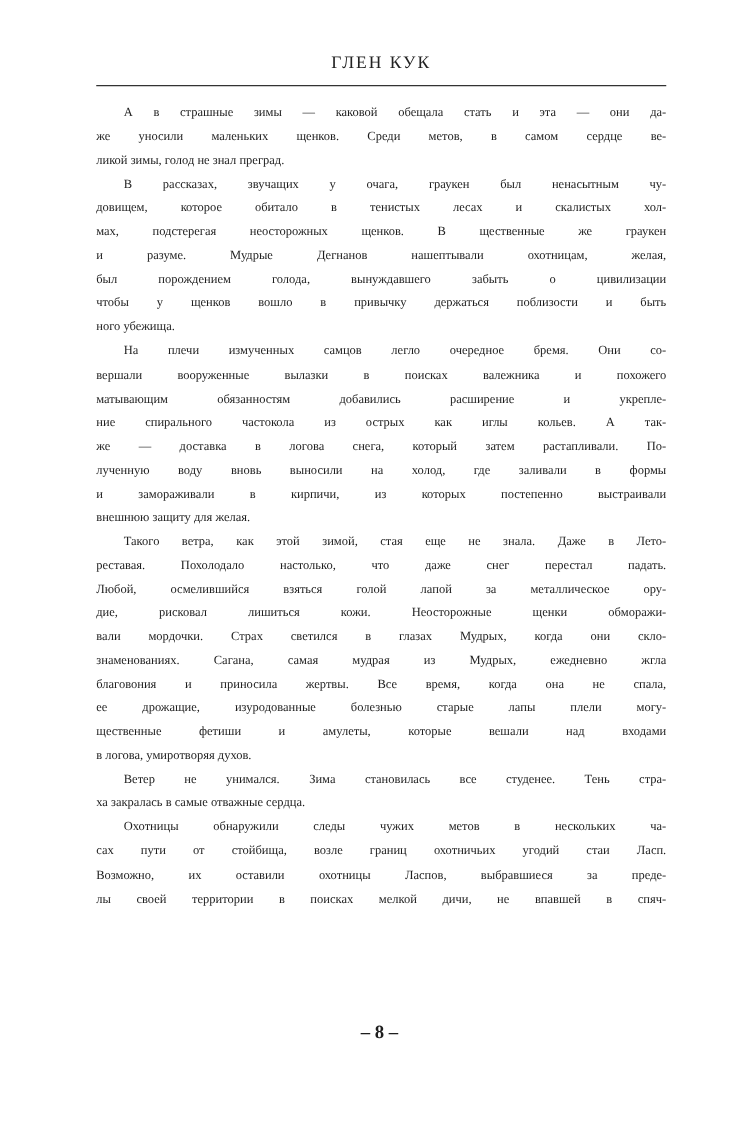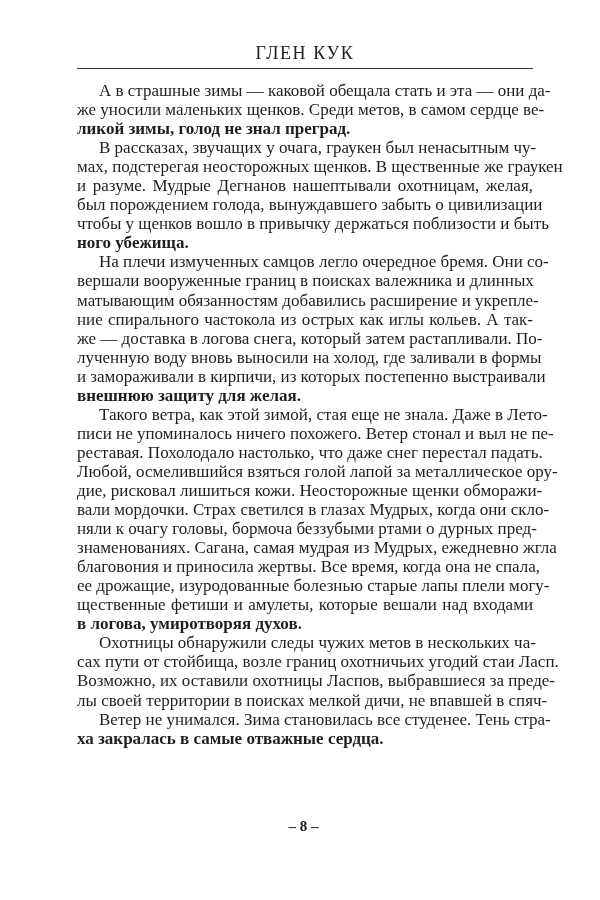--- a/index.html
+++ b/index.html
@@ -1,81 +1,80 @@
 <!DOCTYPE html>
 <html><head>
 <meta charset="utf-8">
 <style>
   html, body { margin: 0; padding: 0; background: #ffffff; }
   body { width: 600px; height: 900px; position: relative; overflow: hidden;
          font-family: "Liberation Serif", "DejaVu Serif", serif; color: #1e1e1e; }
   .page { position: absolute; left: 0; top: 0; width: 600px; height: 900px; background: #fff; }
   .running-head { position: absolute; top: 43px; left: 77px; width: 456px; text-align: center;
-                  font-size: 18px; letter-spacing: 1.6px; color: #222; }
+                  font-size: 14px; letter-spacing: 1.6px; color: #222; }
   .head-rule { position: absolute; top: 68px; left: 77px; width: 456px; height: 0;
                border-top: 1.2px solid #333; }
   .body-text { position: absolute; top: 81px; left: 77px; width: 456px; }
-  .line { display: block; height: 19.05px; line-height: 19.05px; font-size: 17px;
+  .line { display: block; height: 19.05px; line-height: 19.05px; font-size: 10px;
           white-space: nowrap; text-align: justify; text-align-last: justify; }
   .line.indent { padding-left: 22px; }
-  .line.last { text-align-last: left; font-weight: bold; }
+  .line.last { text-align-last: left; }
   .folio { position: absolute; top: 818px; left: 0; width: 607px; text-align: center;
            font-size: 15px; font-weight: bold; color: #1e1e1e; }
 </style>
 </head>
 <body>
 
 <div class="page">
   <div class="running-head">ГЛЕН КУК</div>
   <div class="head-rule"></div>
 
   <div class="body-text" id="body-text">
       <div>
         <span class="line indent">А в страшные зимы — каковой обещала стать и эта — они да-</span>
         <span class="line">же уносили маленьких щенков. Среди метов, в самом сердце ве-</span>
         <span class="line last">ликой зимы, голод не знал преград.</span>
       </div>
       <div>
         <span class="line indent">В рассказах, звучащих у очага, граукен был ненасытным чу-</span>
+        <span class="line">довищем, которое обитало в тенистых лесах и скалистых хол-</span>
         <span class="line">мах, подстерегая неосторожных щенков. В щественные же граукен</span>
         <span class="line">и разуме. Мудрые Дегнанов нашептывали охотницам, желая,</span>
         <span class="line">был порождением голода, вынуждавшего забыть о цивилизации</span>
         <span class="line">чтобы у щенков вошло в привычку держаться поблизости и быть</span>
         <span class="line last">ного убежища.</span>
       </div>
       <div>
         <span class="line indent">На плечи измученных самцов легло очередное бремя. Они со-</span>
-        <span class="line">вершали вооруженные границ в поисках валежника и длинных</span>
+        <span class="line">вершали вооруженные вылазки в поисках валежника и похожего</span>
         <span class="line">матывающим обязанностям добавились расширение и укрепле-</span>
         <span class="line">ние спирального частокола из острых как иглы кольев. А так-</span>
         <span class="line">же — доставка в логова снега, который затем растапливали. По-</span>
         <span class="line">лученную воду вновь выносили на холод, где заливали в формы</span>
         <span class="line">и замораживали в кирпичи, из которых постепенно выстраивали</span>
         <span class="line last">внешнюю защиту для желая.</span>
       </div>
       <div>
         <span class="line indent">Такого ветра, как этой зимой, стая еще не знала. Даже в Лето-</span>
-        <span class="line">писи не упоминалось ничего похожего. Ветер стонал и выл не пе-</span>
         <span class="line">реставая. Похолодало настолько, что даже снег перестал падать.</span>
         <span class="line">Любой, осмелившийся взяться голой лапой за металлическое ору-</span>
         <span class="line">дие, рисковал лишиться кожи. Неосторожные щенки обморажи-</span>
         <span class="line">вали мордочки. Страх светился в глазах Мудрых, когда они скло-</span>
-        <span class="line">няли к очагу головы, бормоча беззубыми ртами о дурных пред-</span>
         <span class="line">знаменованиях. Сагана, самая мудрая из Мудрых, ежедневно жгла</span>
         <span class="line">благовония и приносила жертвы. Все время, когда она не спала,</span>
         <span class="line">ее дрожащие, изуродованные болезнью старые лапы плели могу-</span>
         <span class="line">щественные фетиши и амулеты, которые вешали над входами</span>
         <span class="line last">в логова, умиротворяя духов.</span>
       </div>
       <div>
+        <span class="line indent">Ветер не унимался. Зима становилась все студенее. Тень стра-</span>
+        <span class="line last">ха закралась в самые отважные сердца.</span>
+      </div>
+      <div>
         <span class="line indent">Охотницы обнаружили следы чужих метов в нескольких ча-</span>
         <span class="line">сах пути от стойбища, возле границ охотничьих угодий стаи Ласп.</span>
         <span class="line">Возможно, их оставили охотницы Ласпов, выбравшиеся за преде-</span>
         <span class="line">лы своей территории в поисках мелкой дичи, не впавшей в спяч-</span>
-      </div>
-      <div>
-        <span class="line indent">Ветер не унимался. Зима становилась все студенее. Тень стра-</span>
-        <span class="line last">ха закралась в самые отважные сердца.</span>
       </div>
     </div>
 
   <div class="folio">– 8 –</div>
 </div>
 
 </body></html>

